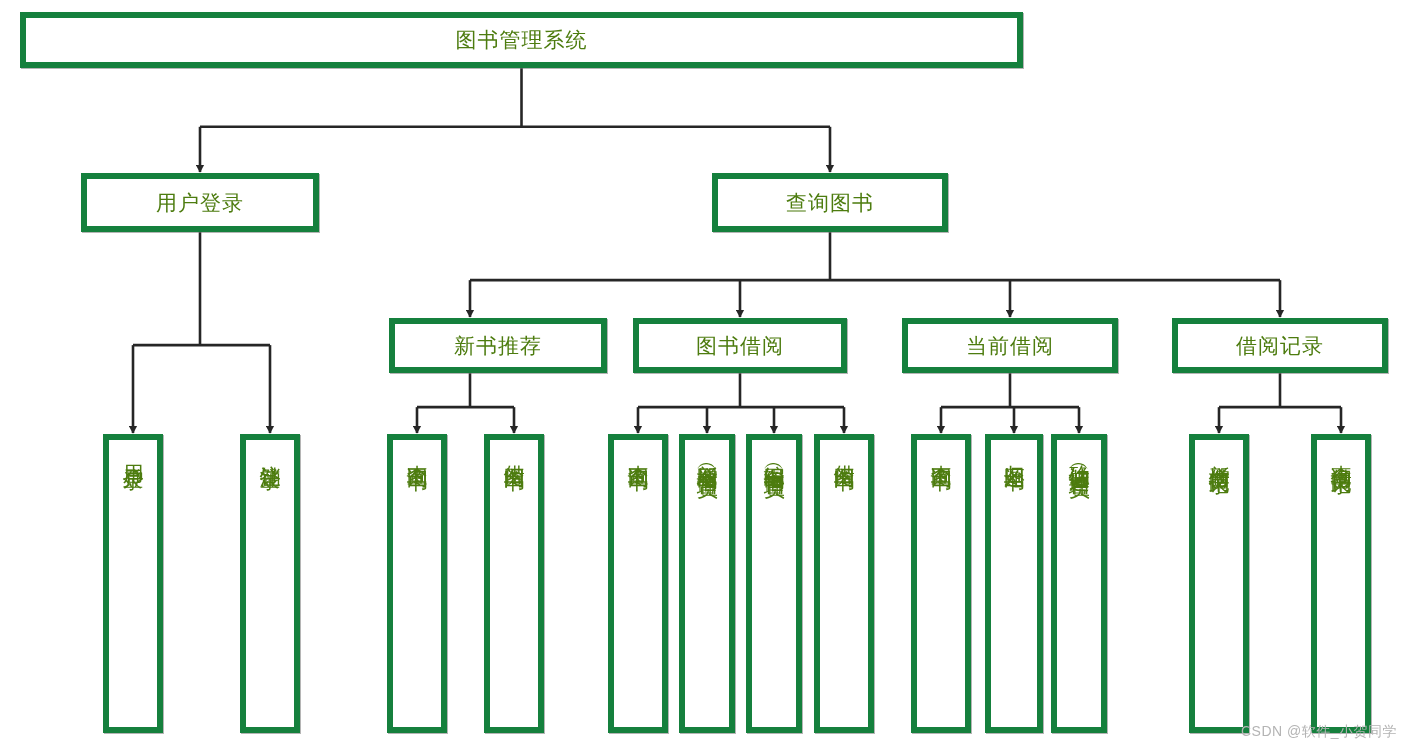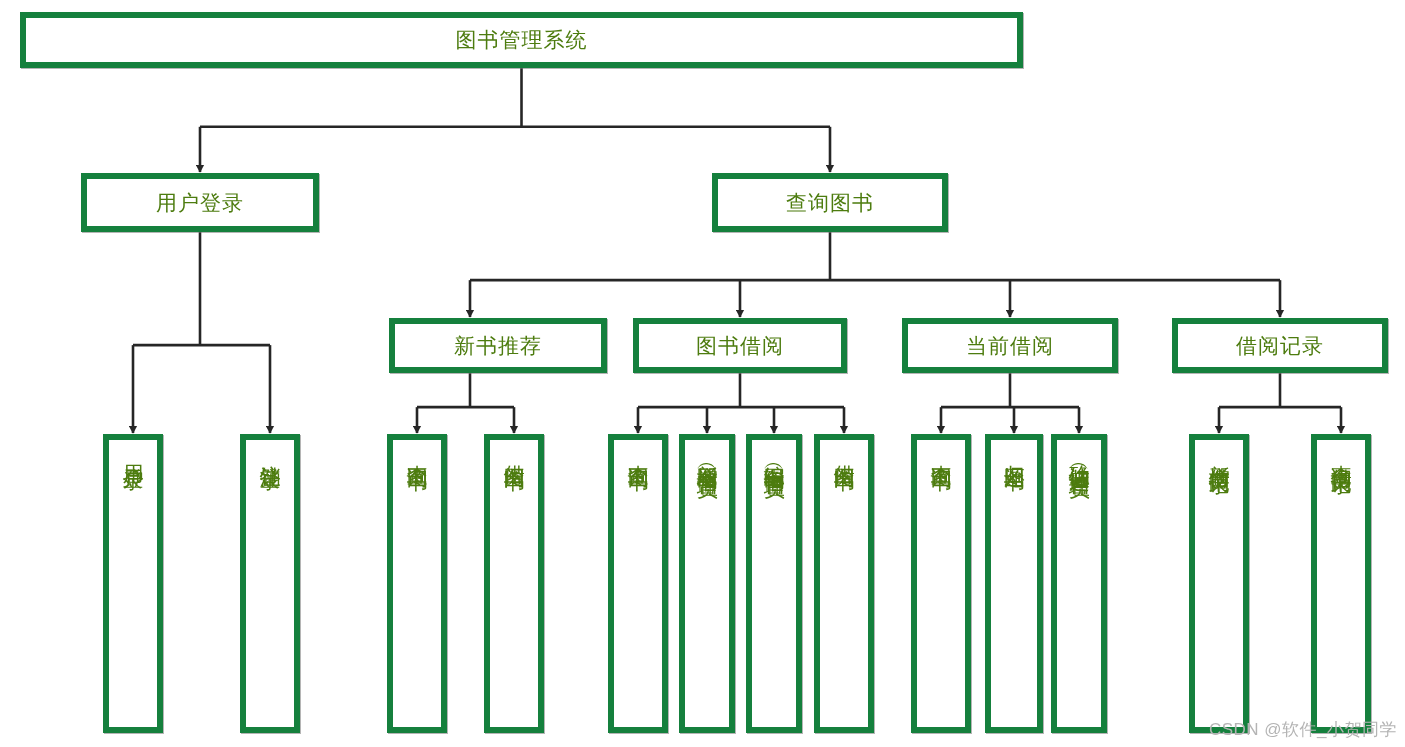--- a/index.html
+++ b/index.html
@@ -59,21 +59,21 @@
     text-align: center;
   }
   .node .hlabel {
     white-space: nowrap;
     display: block;
   }
   #watermark {
     position: absolute;
     right: 8px;
     bottom: 6px;
-    font-size: 17px;
+    font-size: 14px;
     color: #b4b4b4;
     letter-spacing: 0.5px;
     white-space: nowrap;
     user-select: none;
   }
 </style>
 </head>
 <body>
 
 <div id="diagram-root">

